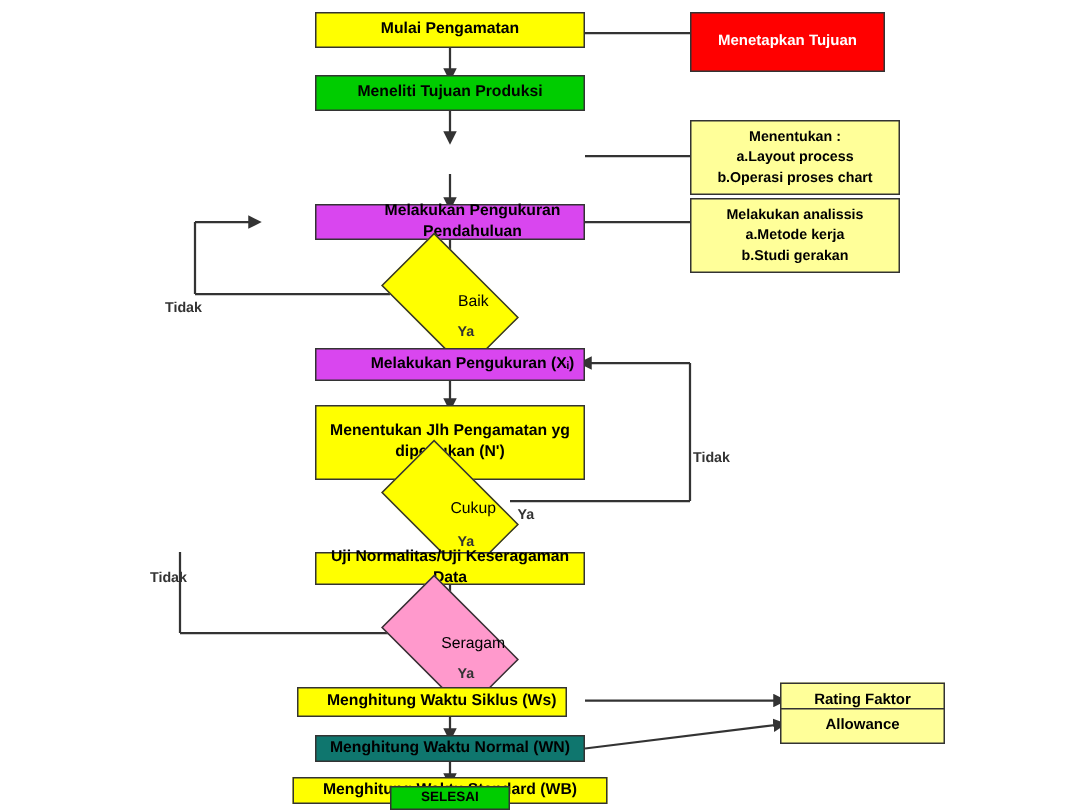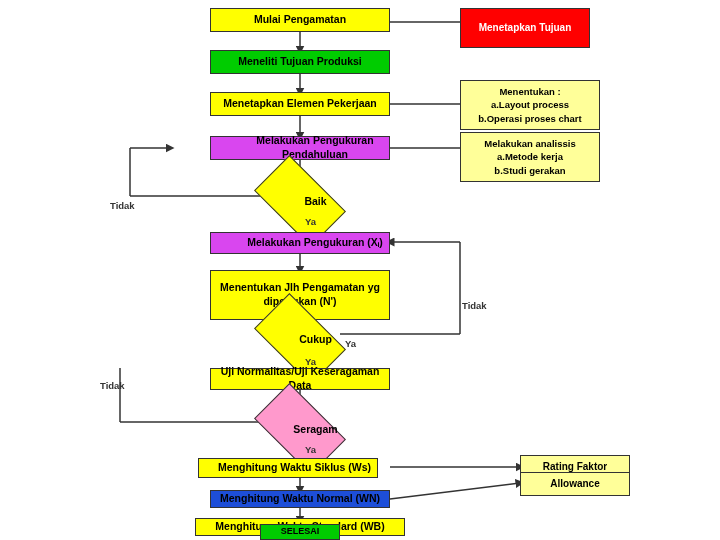--- a/index.html
+++ b/index.html
@@ -26,21 +26,21 @@
       border: 1px solid #333;
       font-size: 10.5px;
       font-weight: bold;
       padding: 4px 6px;
       line-height: 1.3;
     }
     .yellow { background: #FFFF00; }
     .green { background: #00CC00; color: #000; }
     .orange { background: #d946ef; color: #000; padding-left: 36px; }
     .red { background: #FF0000; color: #fff; }
-    .lightblue { background: #1d4ed8; }
+    .lightblue { background: #0f766e; }
     .diamond {
       position: absolute;
       width: 80px;
       height: 50px;
       display: flex;
       align-items: center;
       justify-content: center;
       text-align: center;
       font-size: 10.5px;
       font-weight: bold;
@@ -49,21 +49,21 @@
       position: absolute;
       width: 80px;
       height: 50px;
       background: #FFFF00;
       border: 1px solid #333;
       transform: rotate(45deg);
     }
     .diamond-text {
       position: relative;
       z-index: 2;
-      font-weight: bold;
+      font-weight: normal;
       font-size: 10.5px;
       padding-left: 31px;
     }
     
     .svg-overlay {
       position: absolute;
       top: 0; left: 0;
       width: 720px;
       height: 540px;
       pointer-events: none;
@@ -148,23 +148,20 @@
   </svg>
 
   <div class="box yellow" style="left:210px;top:8px;width:180px;height:24px;">
     <span>Mulai Pengamatan</span>
   </div>
 
   <div class="box green" style="left:210px;top:50px;width:180px;height:24px;">
     <span>Meneliti Tujuan Produksi</span>
   </div>
 
-  <div class="box yellow" style="left:210px;top:92px;width:180px;height:24px;">
-    <span>Menetapkan Elemen Pekerjaan</span>
-  </div>
 
   <div class="box orange" style="left:210px;top:136px;width:180px;height:24px;">
     <span>Melakukan Pengukuran Pendahuluan</span>
   </div>
 
   <div class="diamond" style="left:260px;top:176px;">
     <div class="diamond-inner"></div>
     <span class="diamond-text">Baik</span>
   </div>
 

